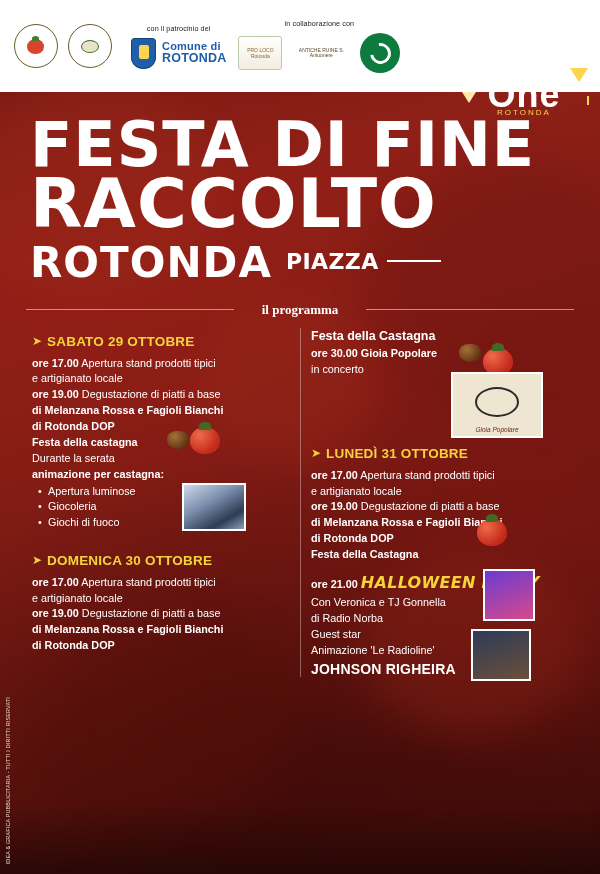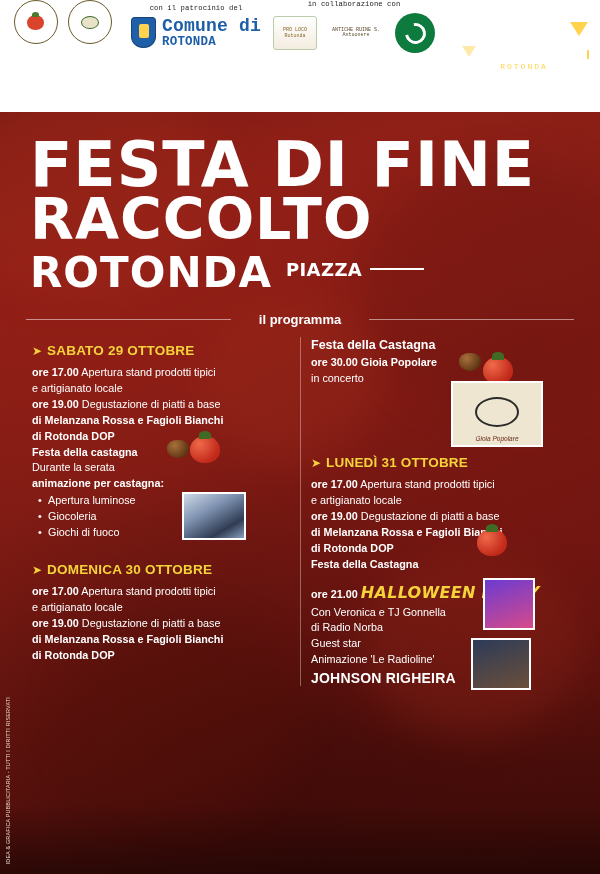--- a/index.html
+++ b/index.html
@@ -23,24 +23,23 @@
   .tex { position:absolute; border-radius:50%; filter: blur(18px); opacity:0.35; }
   .t1 { width:260px;height:220px;left:-40px;top:80px;background:#9c2a1b; }
   .t2 { width:300px;height:260px;right:-60px;top:160px;background:#6d1410; }
   .t3 { width:240px;height:200px;left:60px;bottom:60px;background:#571009; }
   .t4 { width:220px;height:180px;right:20px;bottom:140px;background:#8b2418; }
   .t5 { width:180px;height:160px;left:200px;top:300px;background:#a3301f; opacity:0.25;}
 
   
   .topbar {
     position: relative; z-index: 5;
-    display: flex; align-items: flex-start;
-    height: 112px;
+    display: flex; align-items: center;
+    height: 92px;
     background: #ffffff;
-    font-family: Liberation Mono, monospace;
   }
   .topleft { flex: 0 0 125px; display:flex; align-items:center; justify-content:center; gap:10px; }
   .topmid  { flex: 1; display:flex; }
   .topsponsor { flex: 0 0 152px; background:#d63525; position:relative; }
 
   .credcol { display:flex; flex-direction:column; align-items:center; justify-content:center; padding:0 6px; }
   .credcol .cap { font-size:7.2px; color:#222; margin-bottom:5px; letter-spacing:.1px; }
   .credrow { display:flex; align-items:center; gap:10px; }
 
   .logo-circ {
@@ -56,21 +55,21 @@
 
   .comune { display:flex; align-items:center; gap:6px; }
   .crest {
     width:25px;height:31px; background:#1f5fa8;
     border-radius:4px 4px 50% 50%/4px 4px 36% 36%;
     position:relative; border:1px solid #14457c;
   }
   .crest:after{content:"";position:absolute;left:50%;top:6px;transform:translateX(-50%);
     width:10px;height:14px;background:#ffd34d;border-radius:2px;}
   .comune-txt { line-height:1.02; }
-  .comune-txt .l1 { font-size:18px; font-weight:bold; color:#1f5fa8; letter-spacing:.2px;}
+  .comune-txt .l1 { font-size:11px; font-weight:bold; color:#1f5fa8; letter-spacing:.2px;}
   .comune-txt .l2 { font-size:12.5px; font-weight:bold; color:#1f5fa8; letter-spacing:.2px;}
   .pro-loco { width:44px;height:34px;border:1px solid #bca; border-radius:3px;
      background:linear-gradient(#fff,#f3ece0); display:flex;align-items:center;justify-content:center;
      font-size:5px;color:#8a6a2a;text-align:center;}
   .park-badge { width:40px;height:40px;border-radius:50%; background:#0d7a3e;
      display:flex;align-items:center;justify-content:center;}
   .park-badge .ck { width:21px;height:21px;border-radius:50%; border:3px solid #fff;
      border-left-color:transparent; transform:rotate(35deg);}
   .ruin { width:58px;height:34px; display:flex;align-items:center;justify-content:center;
      font-size:5px;color:#5a4a2a;text-align:center;line-height:1.1;}
@@ -91,36 +90,36 @@
   .title-wrap { position:relative; z-index:4; padding: 26px 26px 0 30px; }
   .bigline {
     font-family: "DejaVu Sans", sans-serif;
     font-weight: bold;
     color: #ffffff;
     letter-spacing: 1px;
     line-height: .86;
     text-transform: uppercase;
   }
   .l-festa { font-size:62px; }
-  .l-racc  { font-size:57px; margin-top:4px; }
+  .l-racc  { font-size:68px; margin-top:4px; }
   .dates {
     color:#f5d33a; font-weight:bold; font-size:35px; margin-top:22px; letter-spacing:.5px;
     font-family:"DejaVu Sans", sans-serif;
   }
   .placerow { display:flex; align-items:flex-start; gap:14px; margin-top:10px; }
   .rotonda { color:#fff; font-weight:bold; font-size:42px; line-height:.9;
      font-family:"DejaVu Sans", sans-serif; letter-spacing:1px;}
-  .piazza { color:#fff; font-weight:bold; font-size:18px; line-height:1.08; padding-top:6px;
+  .piazza { color:#fff; font-weight:bold; font-size:22px; line-height:1.08; padding-top:6px;
      font-family:"DejaVu Sans", sans-serif; letter-spacing:.4px;}
   .piazza .rule { display:inline-block; width:54px; height:2px; background:#fff;
      vertical-align:middle; margin-left:8px; margin-bottom:4px;}
 
   
   .prog-head { position:relative; z-index:4; display:flex; align-items:center;
-     gap:28px; margin:20px 26px 10px 26px; }
+     gap:28px; margin:20px 26px 10px 26px;font-family:Liberation Serif, serif; }
   .prog-head .ln { flex:1; height:1px; background:rgba(255,255,255,.5); }
   .prog-head .tx { color:#fff; font-size:13px; font-weight:bold; }
 
   
   .cols { position:relative; z-index:4; display:flex; padding:0 22px; gap:0; }
   .col { width:50%; padding:0 10px; color:#fff; position:relative; }
   .col.right { border-left:1px solid rgba(255,255,255,.35); }
   .day { display:flex; align-items:center; gap:5px; margin:6px 0 7px 0; }
   .day .arrow { color:#f5d33a; font-size:12px; line-height:1; }
   .day .txt { color:#f5d33a; font-weight:bold; font-size:13.5px; letter-spacing:.2px;}

